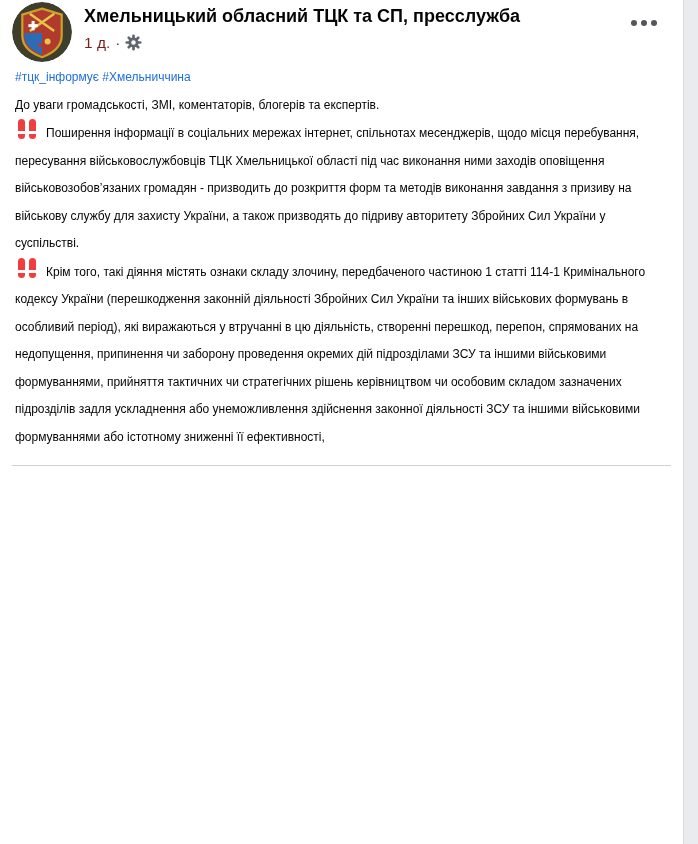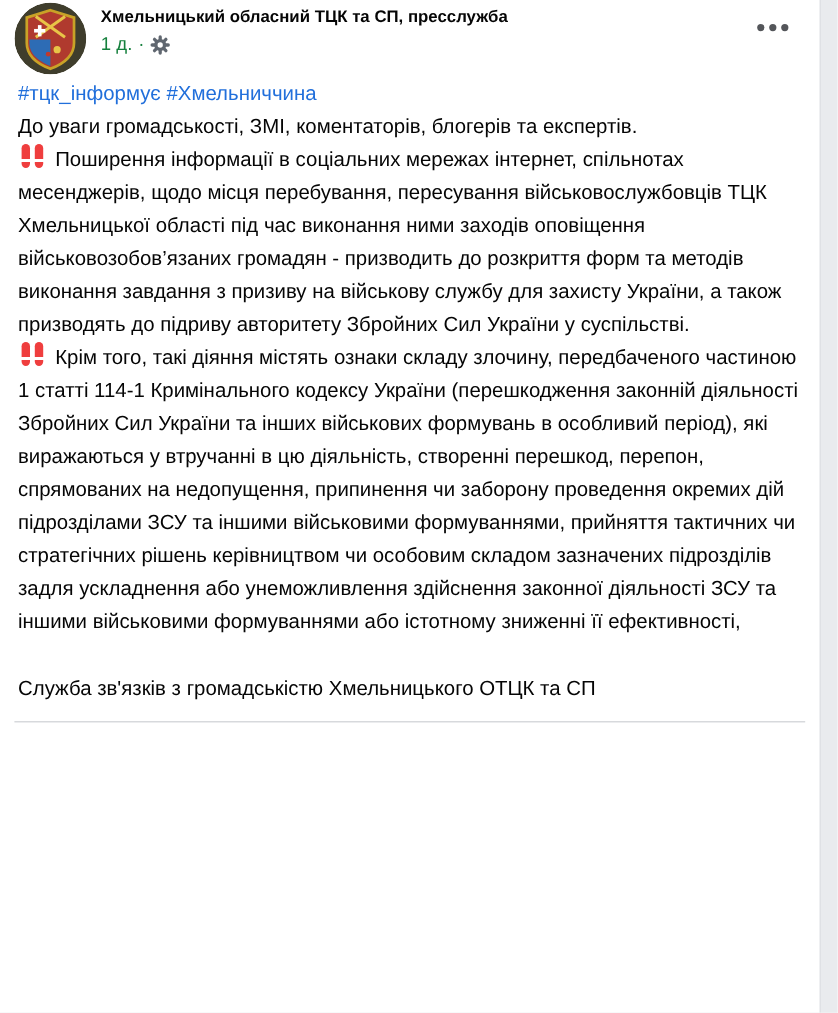--- a/index.html
+++ b/index.html
@@ -22,43 +22,43 @@
     padding:2px 16px 0 12px;
     height:62px;box-sizing:border-box;
   }
   .avatar{
     width:60px;height:60px;border-radius:50%;
     flex:0 0 60px;overflow:hidden;
     cursor:pointer;
   }
   .header-text{margin-left:12px;padding-top:3px;min-width:0;}
   .page-name{
-    font-size:14px;font-weight:bold;color:#050505;
+    font-size:18px;font-weight:bold;color:#050505;
     line-height:1.25;white-space:nowrap;
     cursor:pointer;
   }
   .meta-row{
     display:flex;align-items:center;gap:5px;
-    margin-top:6px;color:#15803d;font-size:15.5px;
+    margin-top:6px;color:#7f1d1d;font-size:15.5px;
   }
   .meta-row .timestamp{cursor:pointer;}
   .gear-icon{display:inline-flex;align-items:center;}
   .more-button{
     position:absolute;top:12px;right:22px;
     display:flex;gap:4px;align-items:center;
     padding:8px 4px;cursor:pointer;border-radius:50%;
   }
   .more-button i{
     width:6px;height:6px;border-radius:50%;
     background:#54565a;display:block;
   }
   
   .post-body{
     padding:2px 16px 0 15px;
-    font-size:17px;line-height:27.5px;color:#050505;
+    font-size:12px;line-height:27.5px;color:#050505;
   }
   .para{margin:0;}
   a.hashtag,a.post-link{
     color:#216fdb;text-decoration:none;cursor:pointer;
   }
   a.post-link{overflow-wrap:anywhere;}
   
   .bang{
     position:relative;display:inline-block;
     width:24px;height:20px;margin-right:7px;
@@ -132,18 +132,17 @@
     <div class="para">
       <span class="bang">‼️</span><span>Поширення інформації в соціальних мережах інтернет, спільнотах месенджерів, щодо місця перебування, пересування військовослужбовців ТЦК Хмельницької області під час виконання ними заходів оповіщення військовозобов’язаних громадян - призводить до розкриття форм та методів виконання завдання з призиву на військову службу для захисту України, а також призводять до підриву авторитету Збройних Сил України у суспільстві.</span>
     </div>
 
     <div class="para">
       <span class="bang">‼️</span><span>Крім того, такі діяння містять ознаки складу злочину, передбаченого частиною 1 статті 114-1 Кримінального кодексу України  (перешкодження законній діяльності Збройних Сил України та інших військових формувань в особливий період), які виражаються у втручанні в цю діяльність, створенні перешкод, перепон, спрямованих на недопущення, припинення чи заборону проведення окремих дій підрозділами ЗСУ та іншими військовими формуваннями, прийняття тактичних чи стратегічних рішень керівництвом чи особовим складом зазначених підрозділів задля ускладнення або унеможливлення здійснення законної діяльності ЗСУ та іншими військовими формуваннями або істотному зниженні її ефективності,</span>
     </div>
 
 
 
-    <div class="para signature">Служба зв'язків з громадськістю Хмельницького ОТЦК та СП</div>
   </div>
 
   <div class="divider"></div>
 
 </div>
 
 </body></html>

